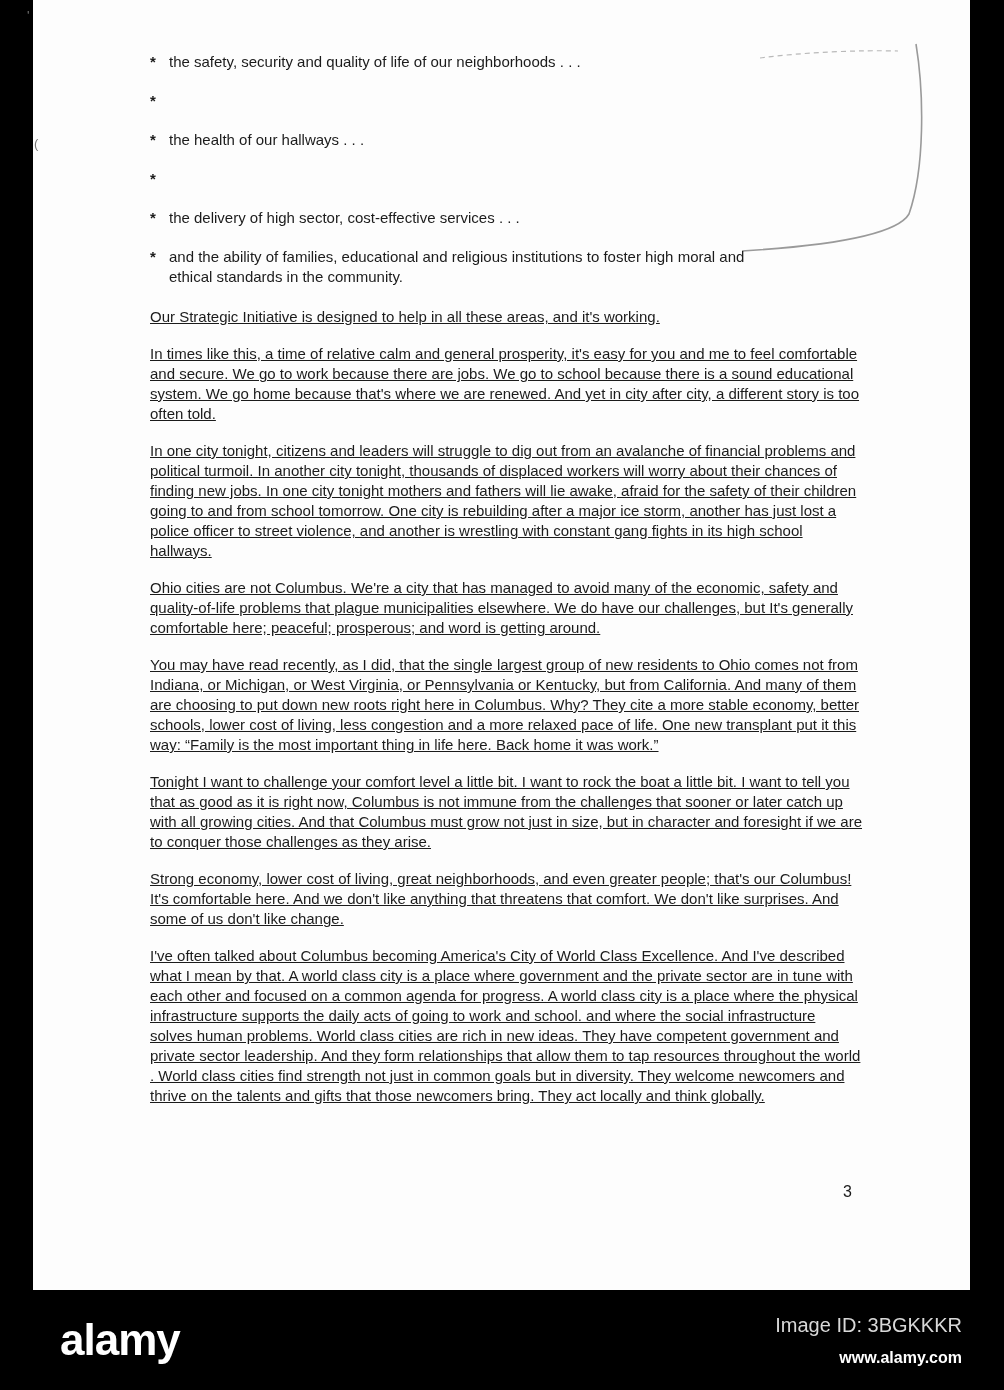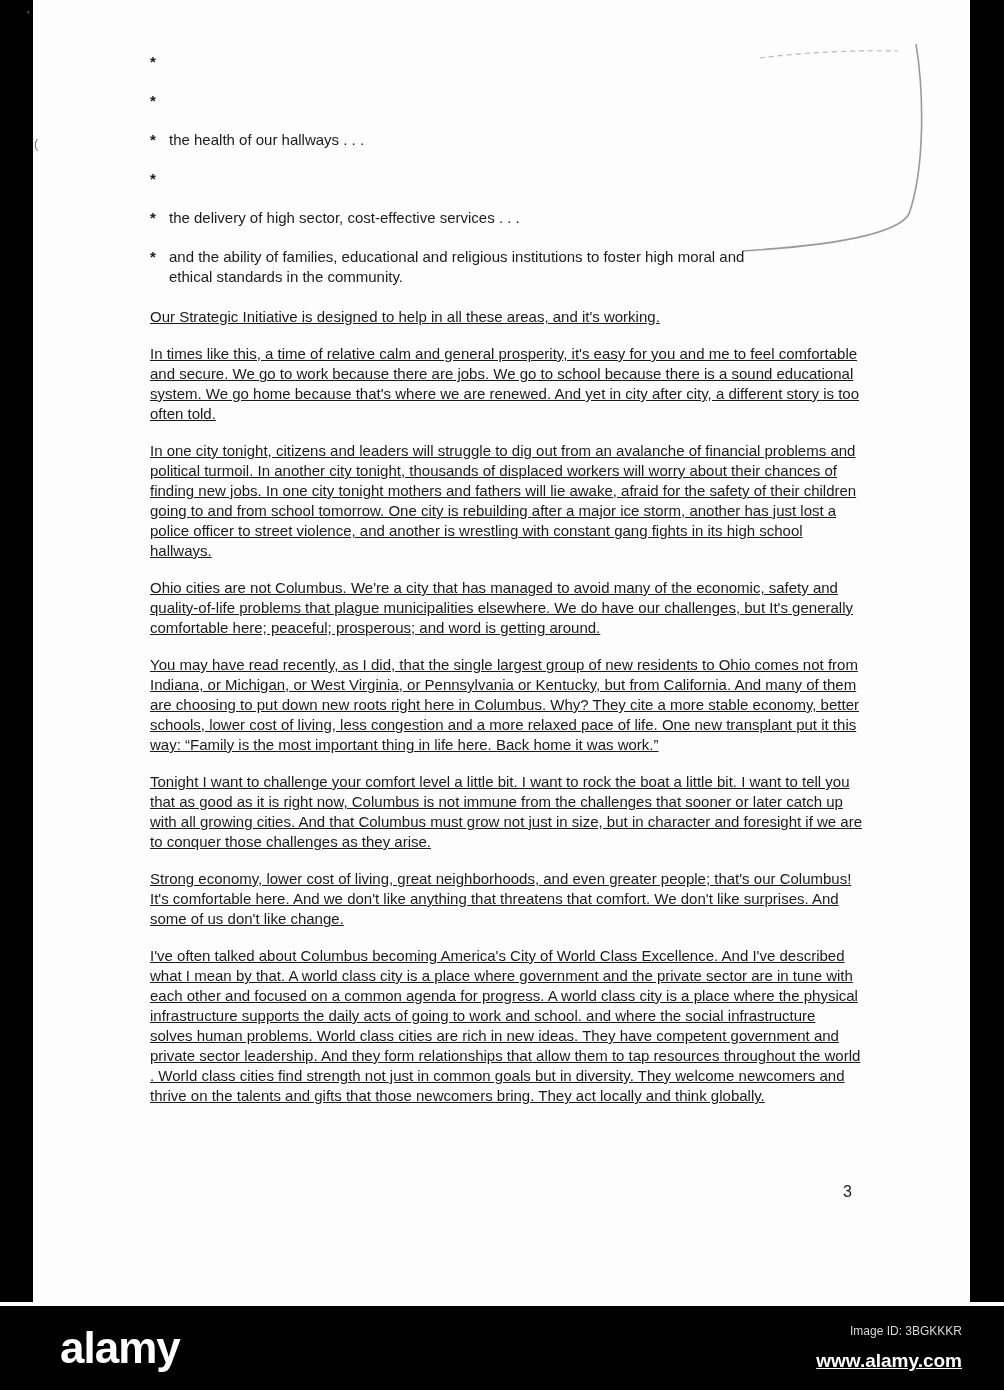--- a/index.html
+++ b/index.html
@@ -58,44 +58,43 @@
     left: 843px;
     top: 1183px;
     font-size: 16px;
     color: #1b1b1b;
   }
 
   .footer {
     position: absolute;
     left: 0; bottom: 0;
     width: 1004px;
-    height: 84px;
+    height: 100px;
     background: #000;
     display: flex;
     align-items: center;
     justify-content: space-between;
     padding: 0 42px 0 60px;
   }
   .alamy-logo {
     color: #fff;
     font-size: 44px;
     font-weight: bold;
     letter-spacing: -1px;
   }
   .footer-meta { text-align: right; }
   .footer-meta .image-id {
     color: #d8d8d8;
-    font-size: 12px;
+    font-size: 20px;
     margin-bottom: 12px;
   }
   .footer-meta .alamy-url {
     color: #ffffff;
-    font-size: 19px;
+    font-size: 16px;
     font-weight: bold;
-    text-decoration: underline;
   }
 </style>
 </head>
 <body>
 
 <div class="canvas">
 
   <div class="side-bar left"></div>
   <div class="side-bar right"></div>
 
@@ -105,20 +104,21 @@
   <svg class="curl-svg" width="235" height="235" viewBox="0 0 235 235">
     <path d="M 30 20 C 75 14, 130 12, 168 13" fill="none" stroke="#b9b9b9" stroke-width="1.2" stroke-dasharray="5 4"></path>
     <path d="M 186 6 C 194 55, 195 130, 179 176 C 166 198, 95 208, 12 213" fill="none" stroke="#9a9a9a" stroke-width="1.6"></path>
   </svg>
 
   <div class="doc">
 
     <ul class="bullets">
       <li>
         <span class="marker">*</span>
+        <span class="btext">the safety, security and quality of life of our neighborhoods . . .</span>
       </li>
       <li>
         <span class="marker">*</span>
       </li>
       <li>
         <span class="marker">*</span>
         <span class="btext">the health of our hallways . . .</span>
       </li>
       <li>
         <span class="marker">*</span>

